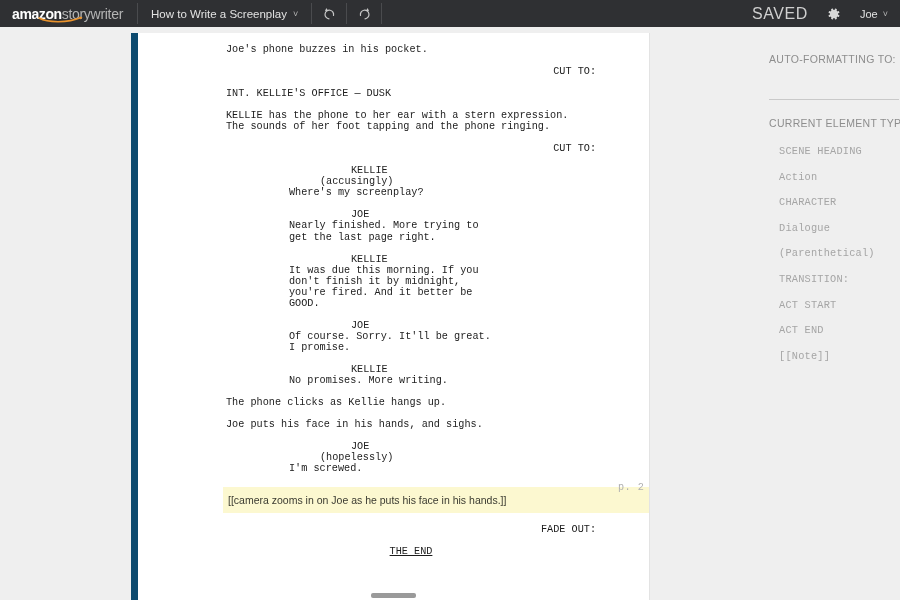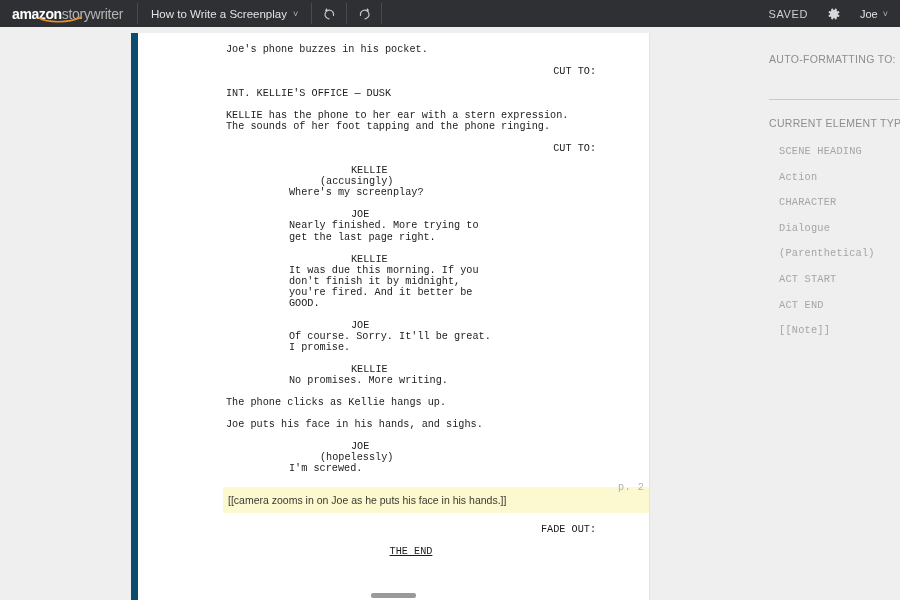--- a/index.html
+++ b/index.html
@@ -57,21 +57,21 @@
     width: 34px;
     display: flex; align-items: center; justify-content: center;
     cursor: pointer;
   }
   .icon-btn svg { display:block; }
 
   .hdr-spacer { flex: 1; }
 
   .saved-label {
     display: flex; align-items: center;
-    font-size: 11px; color: #cfcfcf;
+    font-size: 16px; color: #cfcfcf;
     letter-spacing: 0.6px;
     padding-right: 14px;
   }
   .gear-btn {
     display: flex; align-items: center; justify-content: center;
     width: 24px; cursor: pointer;
   }
   .user-menu {
     display: flex; align-items: center;
     font-size: 11px; color: #e2e2e2;
@@ -307,20 +307,21 @@
   <div class="sidebar">
     <div class="sb-heading">AUTO-FORMATTING TO:</div>
     <div class="sb-divider"></div>
     <div class="sb-subheading">CURRENT ELEMENT TYPE</div>
     <div class="sb-list" id="element-list">
         <div class="sb-item">SCENE HEADING</div>
         <div class="sb-item">Action</div>
         <div class="sb-item">CHARACTER</div>
         <div class="sb-item">Dialogue</div>
         <div class="sb-item">(Parenthetical)</div>
+        <div class="sb-item">TRANSITION:</div>
         <div class="sb-item">ACT START</div>
         <div class="sb-item">ACT END</div>
         <div class="sb-item">[[Note]]</div>
       </div>
   </div>
 
   <div class="scroll-hint"></div>
 </div>
 
 </body></html>

